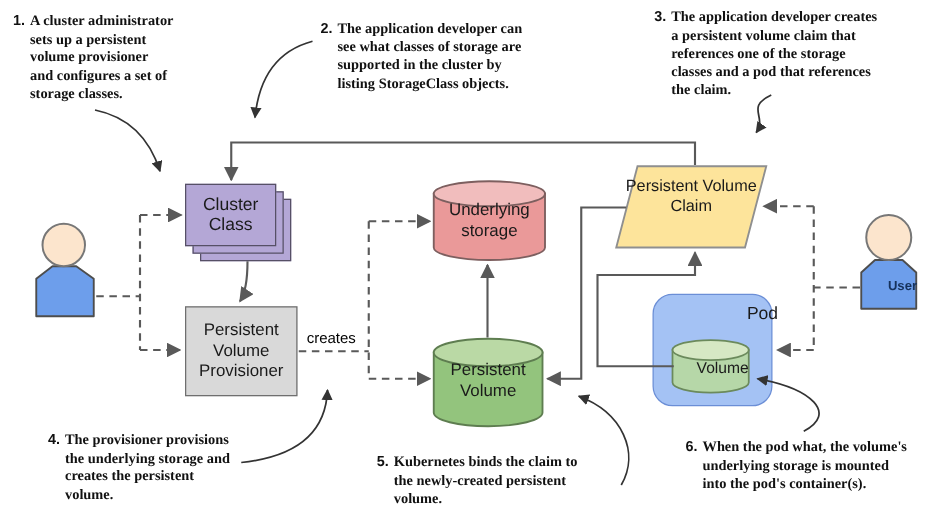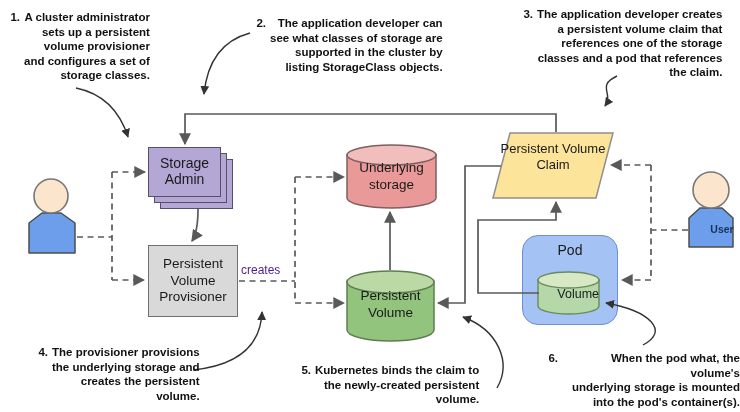--- a/index.html
+++ b/index.html
@@ -18,31 +18,31 @@
   .pvp{left:148px;top:245px;width:90px;height:72px;background:#d9d9d9;border:1.5px solid #6f6f6f;}
   .pod{left:522px;top:235px;width:96px;height:90px;background:#a4c2f4;
     border:1.6px solid #6b8ed6;border-radius:16px;}
   
   .node-lbl{font-size:13.5px;line-height:16.5px;}
   #storage-class-label{left:148px;top:155px;width:73px;font-size:14px;line-height:16px;}
   #pvp-label{left:148px;top:256px;width:90px;}
   #us-label{left:347px;top:160px;width:89px;}
   #pv-label{left:347px;top:288px;width:87px;}
   #pvc-label{left:493px;top:141px;width:120px;font-size:13px;line-height:16px;}
-  #pod-label{left:522px;top:242px;width:96px;font-size:14px;}
+  #pod-label{left:522px;top:242px;width:96px;font-size:14px;padding-left:40px;}
   #volume-label{left:538px;top:287px;width:61px;font-size:12.5px;text-align:right;}
-  #creates-label{left:241px;top:263px;width:48px;font-size:12px;color:#4c1d95;text-align:left;}
+  #creates-label{left:241px;top:263px;width:48px;font-size:12px;color:#000000;text-align:center;}
   .person-lbl{font-weight:bold;color:#16325c;}
   #cluster-admin-label{left:26px;top:220px;width:52px;font-size:10px;line-height:12.5px;}
   #user-label{left:689px;top:223px;width:66px;font-size:10.5px;}
   
   .ann{position:absolute;z-index:6;display:flex;font-weight:bold;color:#111;
     font-size:11.5px;line-height:14.5px;}
   .ann .num{flex:none;width:14px;text-align:right;margin-right:4px;}
-  .ann .txt{white-space:pre-line;text-align:right;}
+  .ann .txt{white-space:pre-line;text-align:left;font-family:Liberation Serif, serif;}
   #ann-1{left:6px;top:10px;width:160px;}
   #ann-2{left:252px;top:16px;width:200px;}
   #ann-3{left:519px;top:7px;width:218px;}
   #ann-4{left:34px;top:345px;width:190px;}
   #ann-5{left:297px;top:363px;width:190px;}
   #ann-6{left:544px;top:351px;width:196px;}
 </style>
 </head>
 <body>
 
@@ -117,21 +117,21 @@
     <g fill="none" stroke="#333" stroke-width="1.4">
       <path d="M76,88 Q115,96 128,137" marker-end="url(#arrd)"></path>
       <path d="M250,33 Q209,44 204,94" marker-end="url(#arrd)"></path>
       <path d="M617,76 C596,86 614,93 605,106" marker-end="url(#arrd)"></path>
       <path d="M193,370 Q260,363 262,312" marker-end="url(#arrd)"></path>
       <path d="M497,388 C512,362 498,330 463,317" marker-end="url(#arrd)"></path>
       <path d="M643,345 C670,331 650,311 606,303" marker-end="url(#arrd)"></path>
     </g>
   </svg>
 
-  <div class="lbl node-lbl" id="storage-class-label">Storage Admin</div>
+  <div class="lbl node-lbl" id="storage-class-label">Cluster Class</div>
   <div class="lbl node-lbl" id="pvp-label">Persistent Volume Provisioner</div>
   <div class="lbl node-lbl" id="us-label">Underlying storage</div>
   <div class="lbl" id="pvc-label">Persistent Volume Claim</div>
   <div class="lbl node-lbl" id="pv-label">Persistent Volume</div>
   <div class="lbl" id="pod-label">Pod</div>
   <div class="lbl" id="volume-label">Volume</div>
   <div class="lbl" id="creates-label">creates</div>
   <div class="lbl person-lbl" id="user-label">User</div>
 
   <div class="ann" id="ann-1">

